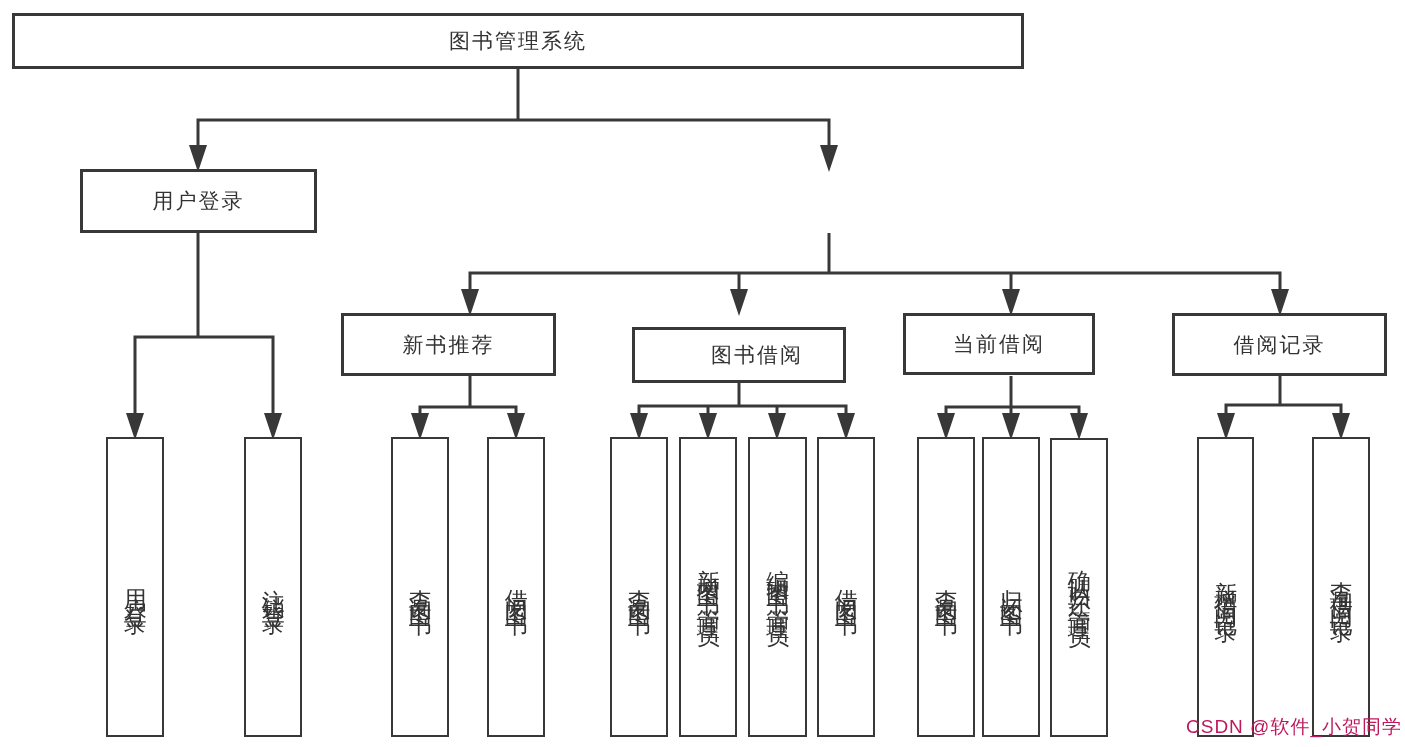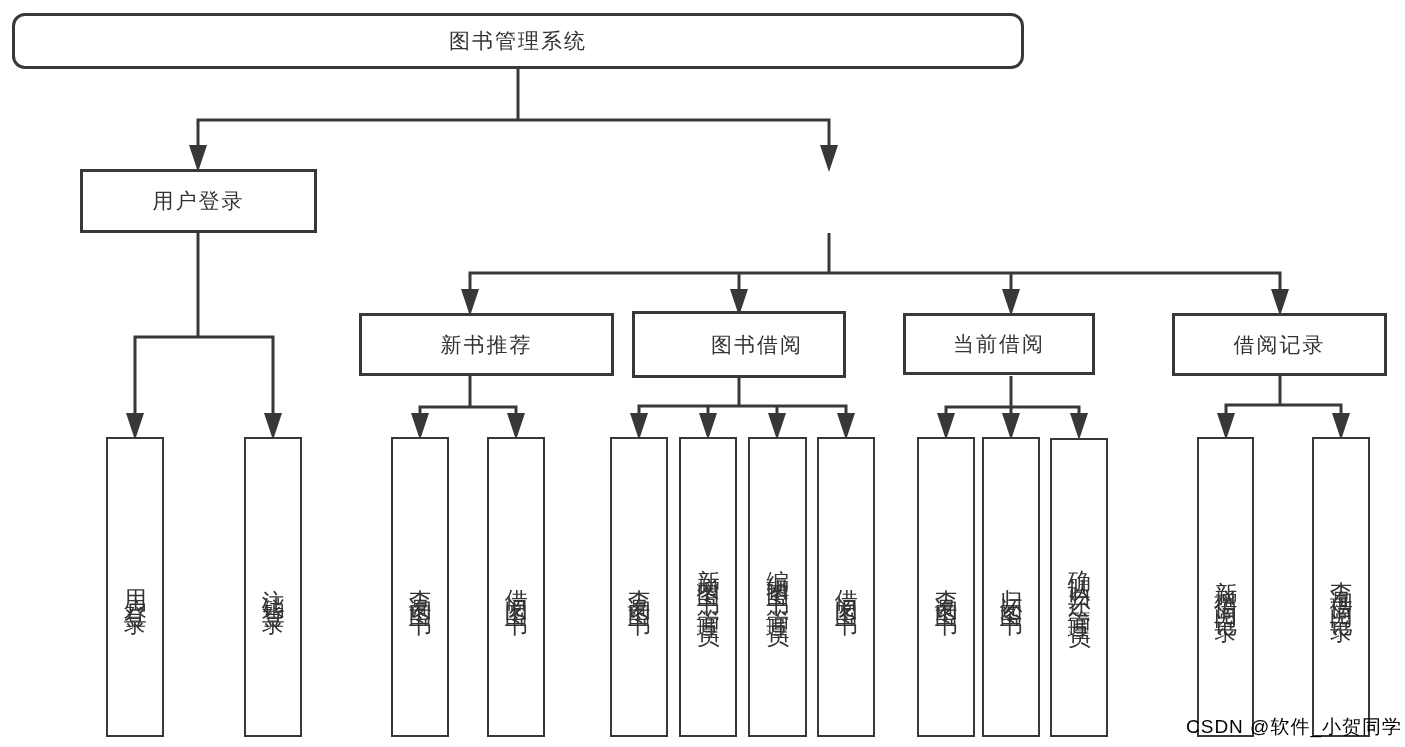--- a/index.html
+++ b/index.html
@@ -24,21 +24,21 @@
   .leaf .vtext{
     writing-mode:vertical-rl;
     text-orientation:mixed;
     font-size:23px;
     letter-spacing:8px;
     line-height:1.1;
     color:#333333;
   }
   .watermark{
     position:absolute;left:1186px;top:714px;
-    font-size:19px;color:#000000;letter-spacing:1px;
+    font-size:19px;color:#be185d;letter-spacing:1px;
     white-space:nowrap;
   }
 </style>
 </head>
 <body>
 
 <div id="canvas">
 
   <svg id="wires" viewBox="0 0 1405 747" fill="none" stroke="#383838" stroke-width="3">
     <g>
@@ -89,26 +89,26 @@
       <polygon points="768,413 786,413 777,440"></polygon>
       <polygon points="837,413 855,413 846,440"></polygon>
       <polygon points="937,413 955,413 946,440"></polygon>
       <polygon points="1002,413 1020,413 1011,440"></polygon>
       <polygon points="1070,413 1088,413 1079,440"></polygon>
       <polygon points="1217,413 1235,413 1226,440"></polygon>
       <polygon points="1332,413 1350,413 1341,440"></polygon>
     </g>
   </svg>
 
-  <div class="node" style="left:12px;top:13px;width:1012px;height:56px;border-radius:13px;">图书管理系统</div>
+  <div class="node" style="left:12px;top:13px;width:1012px;height:56px;">图书管理系统</div>
 
   <div class="node" style="left:80px;top:169px;width:237px;height:64px;">用户登录</div>
 
-  <div class="node" style="left:359px;top:313px;width:255px;height:63px;text-align:center;">新书推荐</div>
-  <div class="node" style="left:632px;top:311px;width:214px;height:67px;padding-left:36px;">图书借阅</div>
+  <div class="node" style="left:341px;top:313px;width:215px;height:63px;text-align:center;">新书推荐</div>
+  <div class="node" style="left:632px;top:327px;width:214px;height:56px;padding-left:36px;">图书借阅</div>
   <div class="node" style="left:903px;top:313px;width:192px;height:62px;">当前借阅</div>
   <div class="node" style="left:1172px;top:313px;width:215px;height:63px;">借阅记录</div>
 
   <div class="node leaf" style="left:106px;top:437px;width:58px;height:300px;">
     <span class="vtext">用户登录</span>
   </div>
   <div class="node leaf" style="left:244px;top:437px;width:58px;height:300px;">
     <span class="vtext">注销登录</span>
   </div>
 

